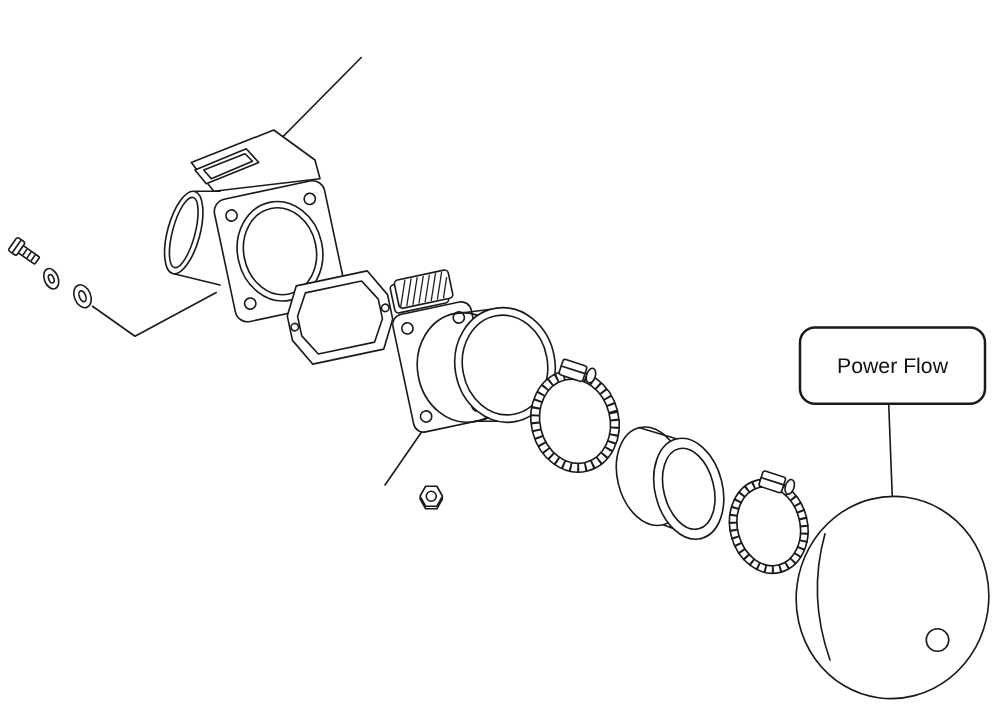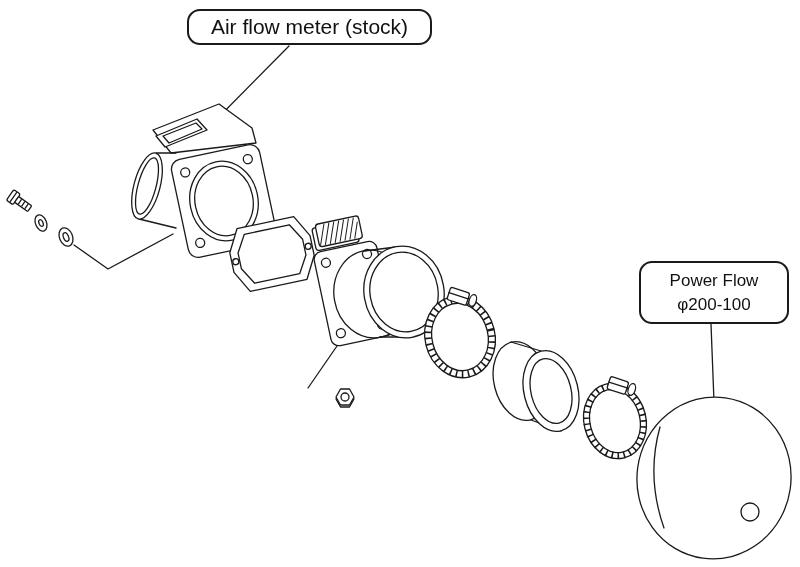--- a/index.html
+++ b/index.html
@@ -160,22 +160,18 @@
     </g>
 
     <g>
       <ellipse class="sf" cx="714" cy="478" rx="77" ry="81" transform="rotate(8 714 478)"></ellipse>
       <path class="s" d="M 660,427 Q 646,477 664,528"></path>
       <circle class="s" cx="750" cy="512" r="9"></circle>
     </g>
 
   </svg>
 
-  <div class="label-box label-afm">
-    <span>Air flow meter (stock)</span>
-  </div>
 
   <div class="label-box label-pf">
     <div>Power Flow</div>
-    <div>φ200-100</div>
   </div>
 
 </div>
 
 </body></html>

